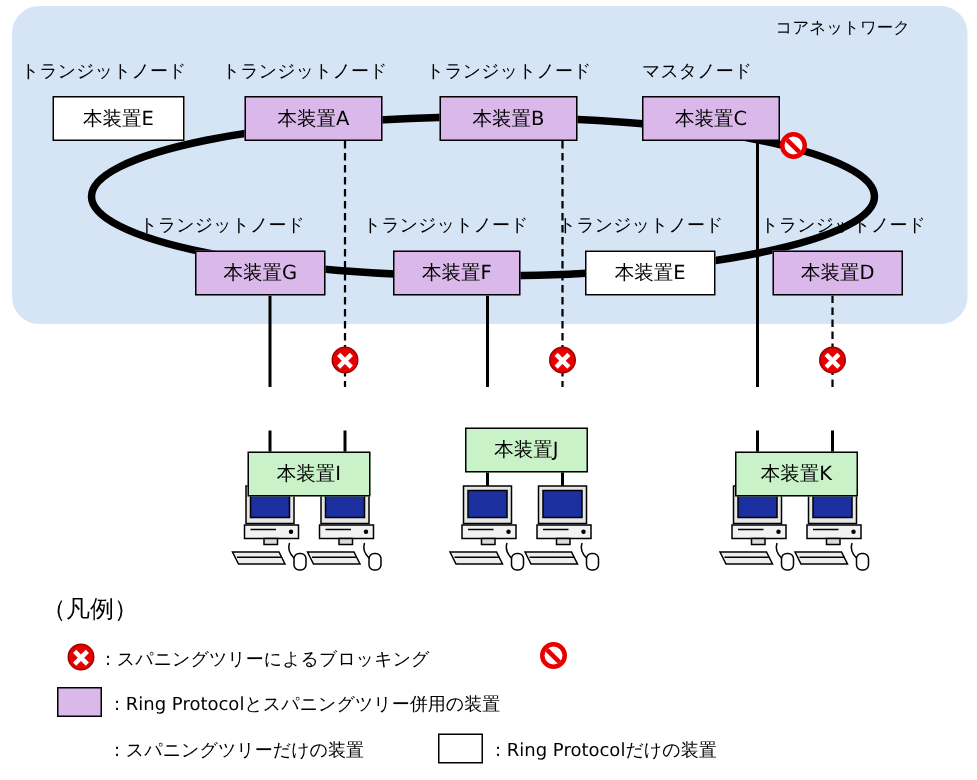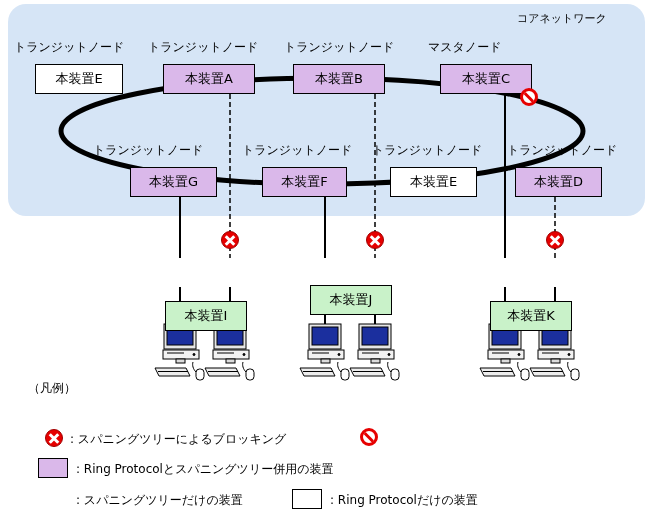--- a/index.html
+++ b/index.html
@@ -35,21 +35,21 @@
   .icon-x::before{transform:rotate(45deg);}
   .icon-x::after{transform:rotate(-45deg);}
   .icon-noentry{
     position:absolute;width:18px;height:18px;border-radius:50%;box-sizing:border-box;
     background:#fff;border:3px solid var(--blocking-red,#e60000);overflow:hidden;
   }
   .icon-noentry::before{
     content:"";position:absolute;left:-3px;right:-3px;top:50%;margin-top:-1.5px;
     height:3px;background:var(--blocking-red,#e60000);transform:rotate(45deg);
   }
-  .legend-title{position:absolute;left:28px;top:380px;font-size:12px;}
+  .legend-title{position:absolute;left:28px;top:396px;font-size:16px;}
   .legend-text{position:absolute;font-size:12px;white-space:nowrap;}
   .swatch{position:absolute;width:30px;height:20px;border:1px solid #000;box-sizing:border-box;}
 </style>
 </head>
 <body>
 
 <div class="canvas">
 
   <div class="core-bg"></div>
   <div class="core-label">コアネットワーク</div>
@@ -109,21 +109,21 @@
   <div class="role role-top" style="left:428px">マスタノード</div>
 
   <div class="role role-mid" style="left:93px">トランジットノード</div>
   <div class="role role-mid" style="left:242px">トランジットノード</div>
   <div class="role role-mid" style="left:372px">トランジットノード</div>
   <div class="role role-mid" style="left:507px">トランジットノード</div>
 
   <div class="nodebox whitebg" style="left:35px;top:64px;width:86px">本装置E</div>
   <div class="nodebox purple" style="left:163px;top:64px;width:90px">本装置A</div>
   <div class="nodebox purple" style="left:293px;top:64px;width:90px">本装置B</div>
-  <div class="nodebox purple" style="left:440px;top:64px;width:90px">本装置C</div>
+  <div class="nodebox purple" style="left:428px;top:64px;width:90px">本装置C</div>
 
   <div class="nodebox purple" style="left:130px;top:167px;width:85px">本装置G</div>
   <div class="nodebox purple" style="left:262px;top:167px;width:83px">本装置F</div>
   <div class="nodebox whitebg" style="left:390px;top:167px;width:85px">本装置E</div>
   <div class="nodebox purple" style="left:515px;top:167px;width:85px">本装置D</div>
 
   <div class="nodebox green" style="left:165px;top:257px;width:80px">本装置I</div>
   <div class="nodebox green" style="left:310px;top:241px;width:80px">本装置J</div>
   <div class="nodebox green" style="left:490px;top:257px;width:80px">本装置K</div>
 

